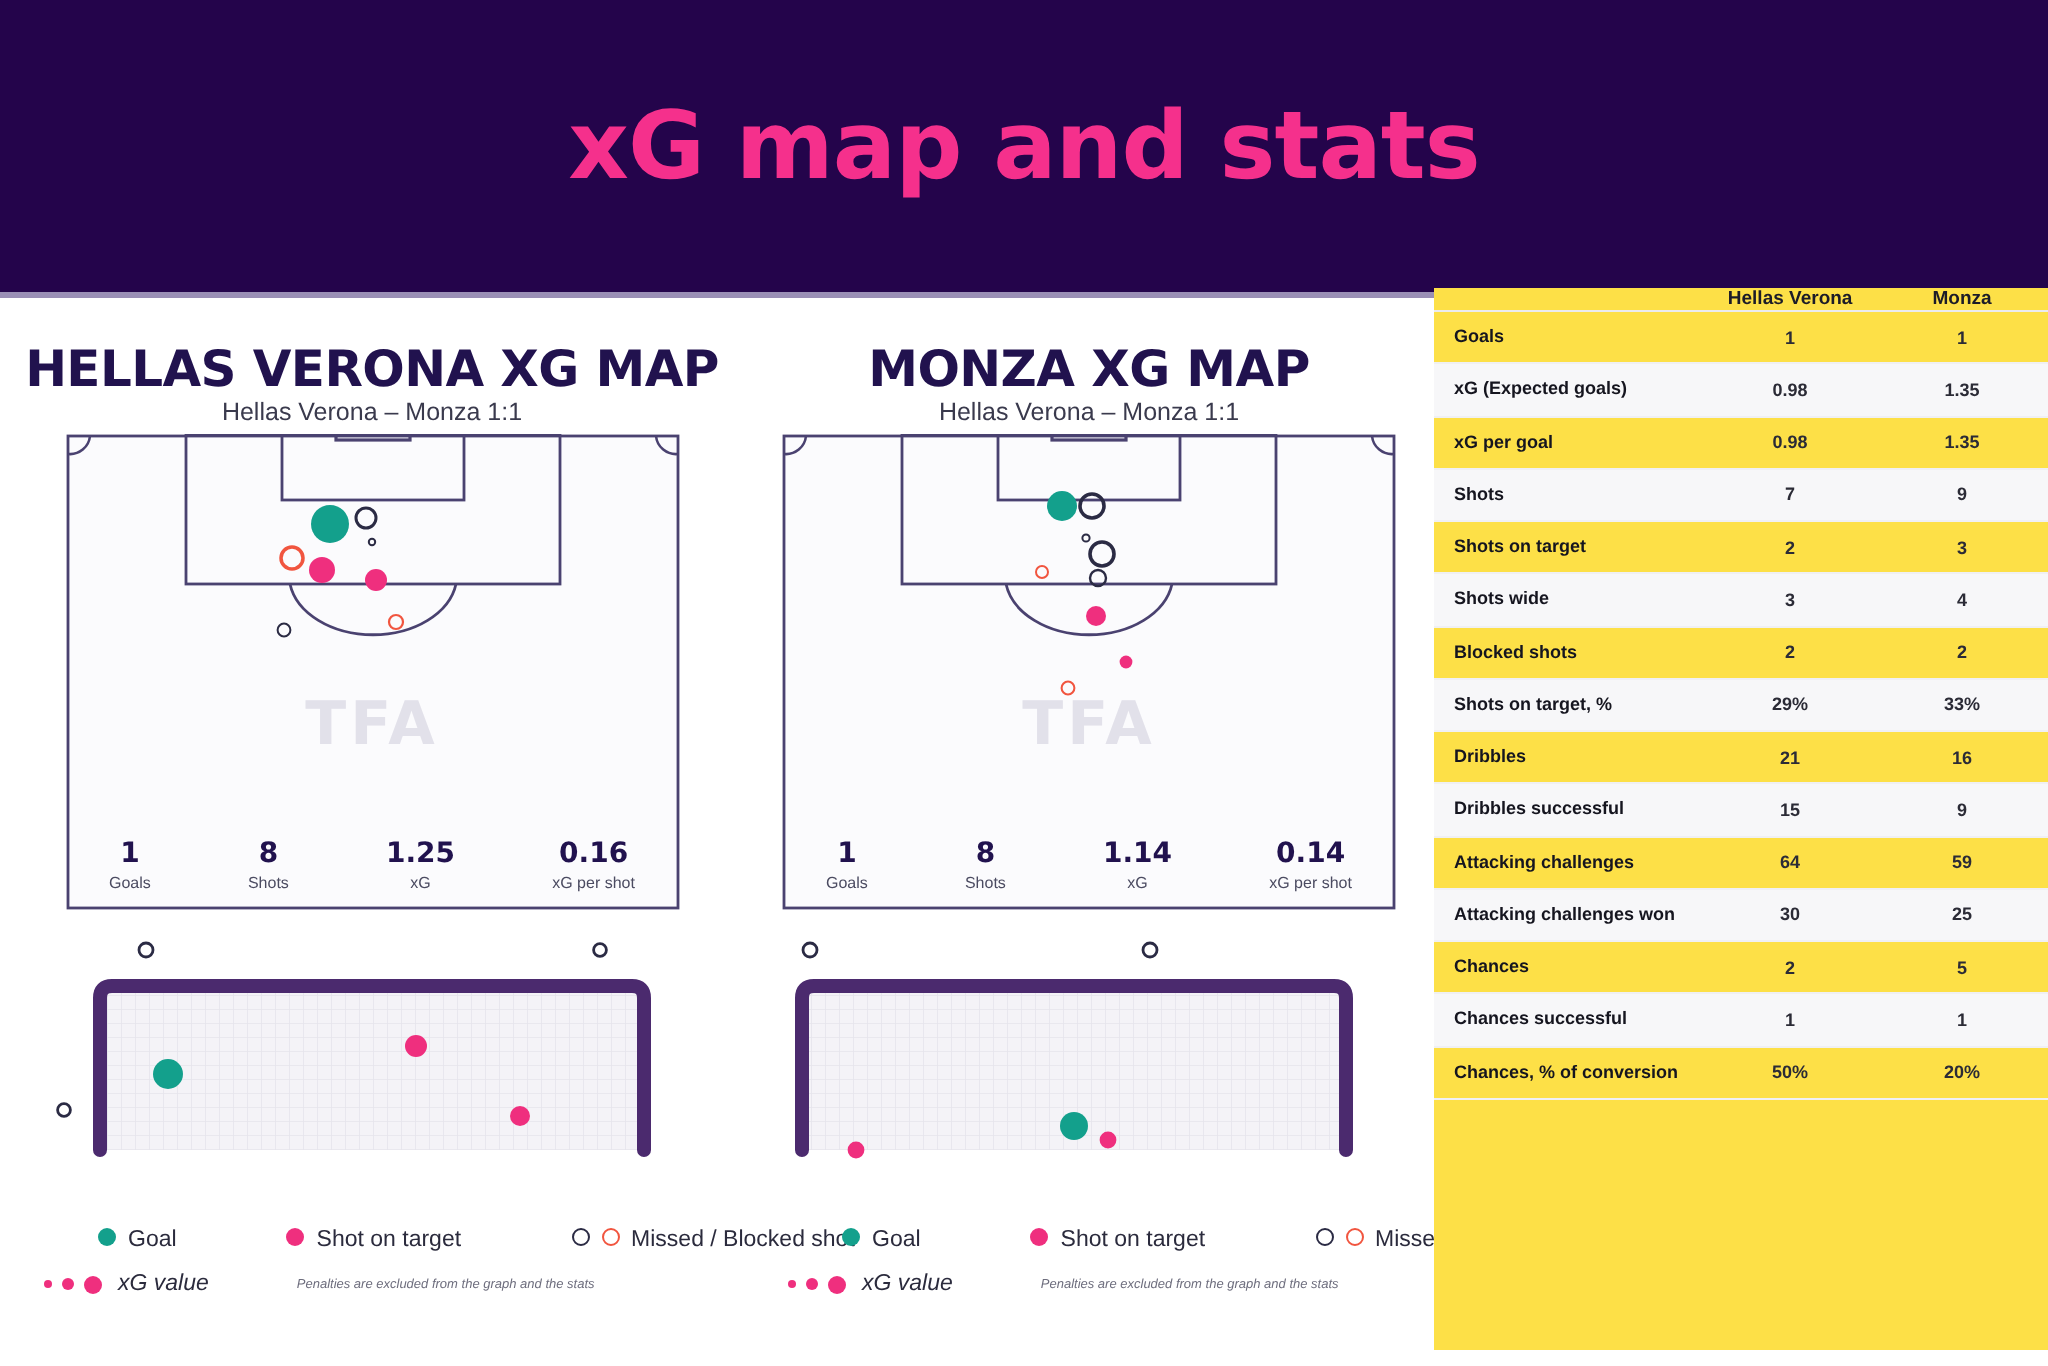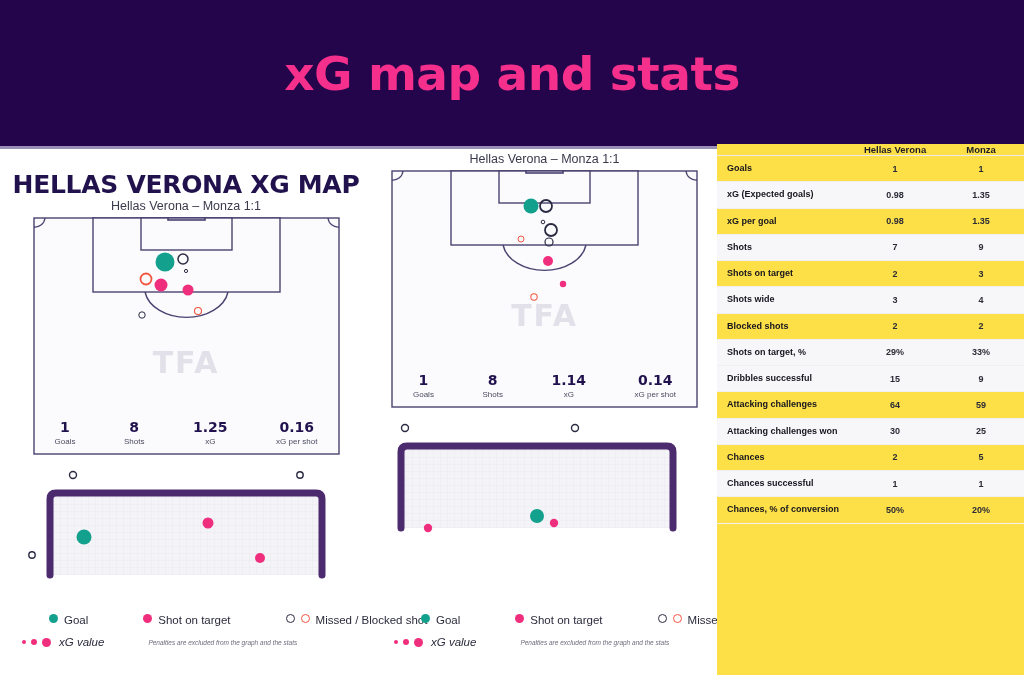--- a/index.html
+++ b/index.html
@@ -209,20 +209,21 @@
             <i class="xg-m"></i>
             <i class="xg-l"></i>
         </span>
         <span class="lg-text">xG value</span>
         <span class="legend-note">Penalties are excluded from the graph and the stats</span>
       </div>
     </div>
   </div>
 
   <div class="panel panel-right">
+    <div class="map-title">MONZA XG MAP</div>
     <div class="map-sub">Hellas Verona – Monza 1:1</div>
 
     <div class="pitch-wrap pitch-wrap-r">
       <svg class="pitch-svg" viewBox="0 0 307 238">
         <rect x="1" y="1" width="305" height="236" fill="#fbfbfd" stroke="#4a4270" stroke-width="1.4"></rect>
         <rect x="60" y="0" width="187" height="75" fill="none" stroke="#4a4270" stroke-width="1.4"></rect>
         <rect x="108" y="0" width="91" height="33" fill="none" stroke="#4a4270" stroke-width="1.4"></rect>
         <rect x="135" y="-6" width="37" height="9" fill="none" stroke="#4a4270" stroke-width="1.6"></rect>
         <path d="M 112 75 A 42 30 0 0 0 195 75" fill="none" stroke="#4a4270" stroke-width="1.4"></path>
         <path d="M 1 10 A 10 10 0 0 0 12 1" fill="none" stroke="#4a4270" stroke-width="1.3"></path>
@@ -351,20 +352,25 @@
           <tr class="srow">
             <td class="lbl">Blocked shots</td>
             <td class="val">2</td>
             <td class="val">2</td>
           </tr>
           <tr class="srow alt">
             <td class="lbl">Shots on target, %</td>
             <td class="val">29%</td>
             <td class="val">33%</td>
           </tr>
+          <tr class="srow">
+            <td class="lbl">Dribbles</td>
+            <td class="val">21</td>
+            <td class="val">16</td>
+          </tr>
           <tr class="srow alt">
             <td class="lbl">Dribbles successful</td>
             <td class="val">15</td>
             <td class="val">9</td>
           </tr>
           <tr class="srow">
             <td class="lbl">Attacking challenges</td>
             <td class="val">64</td>
             <td class="val">59</td>
           </tr>

